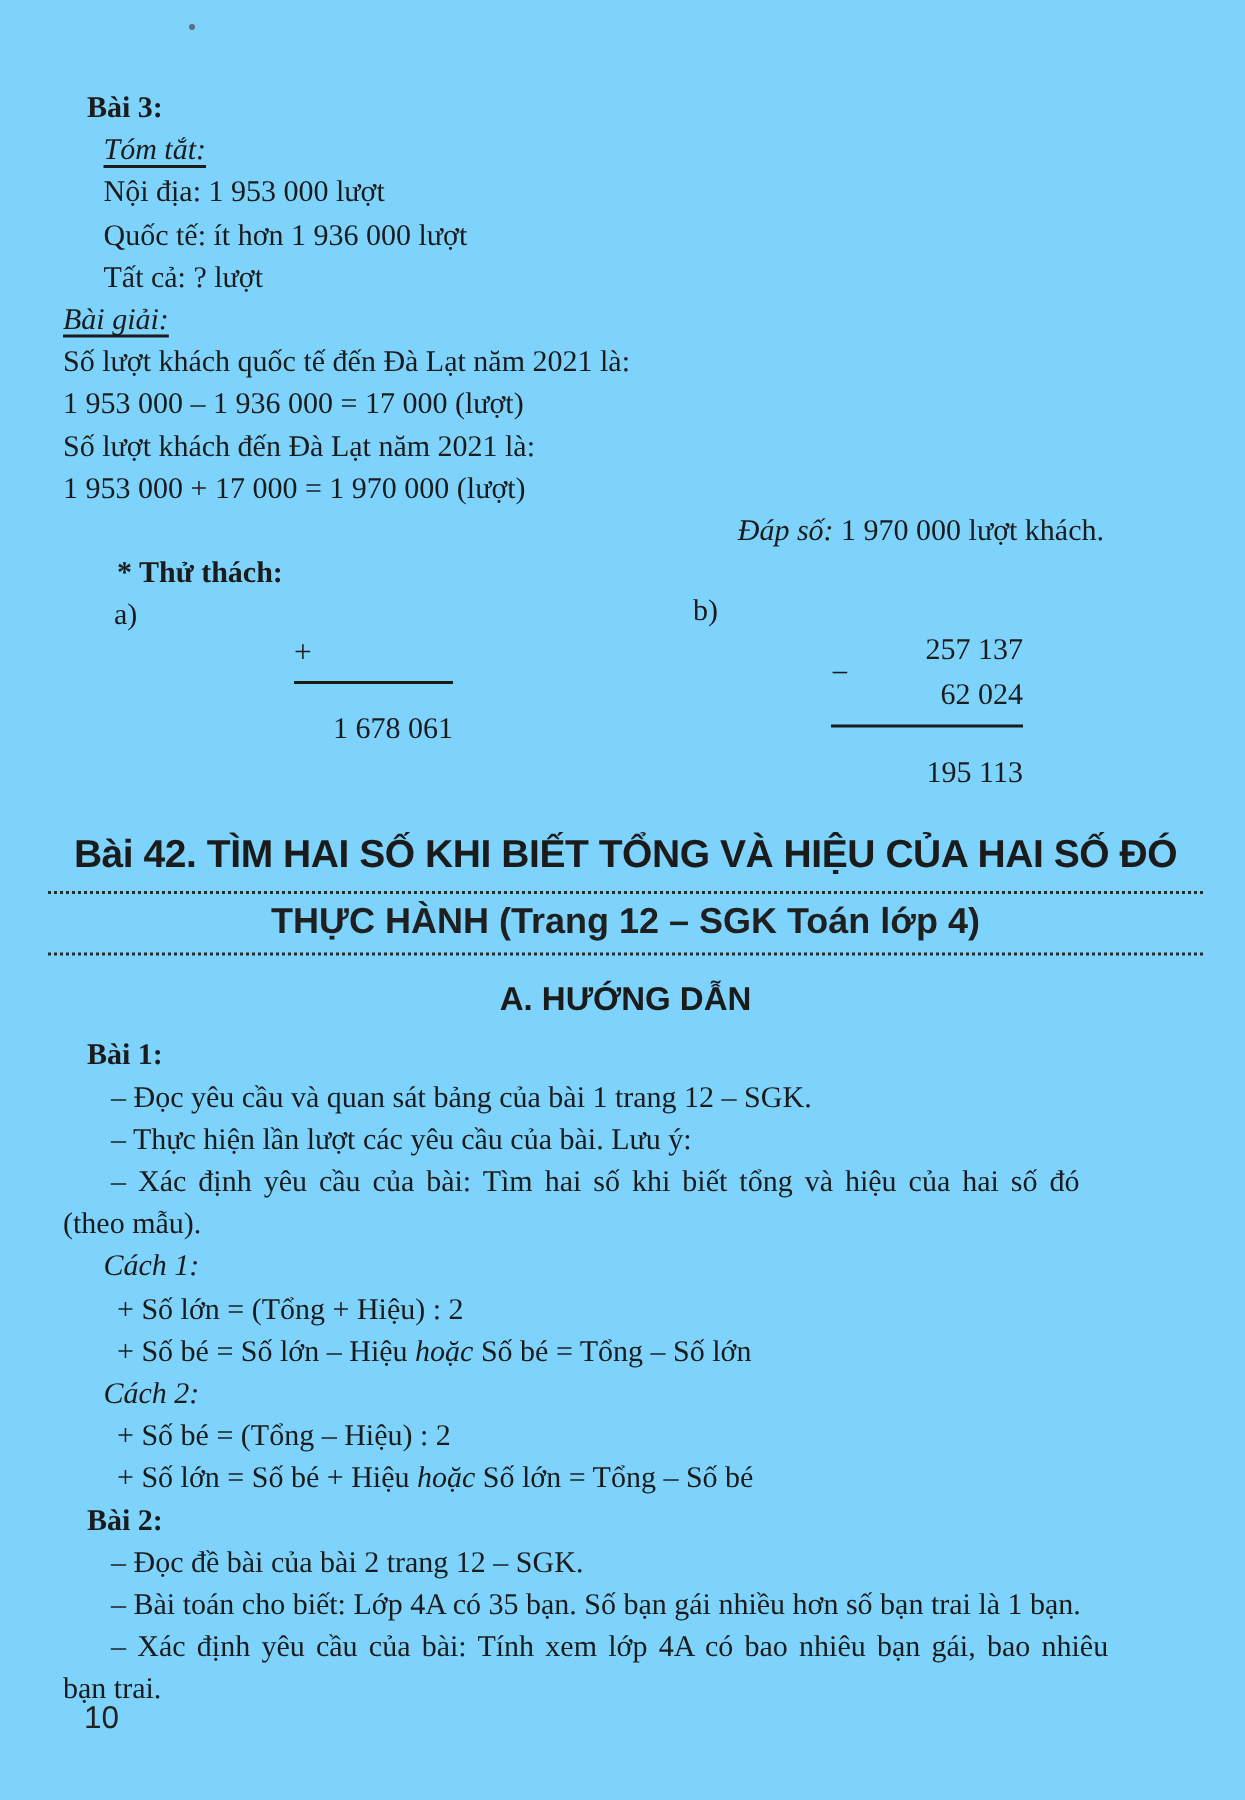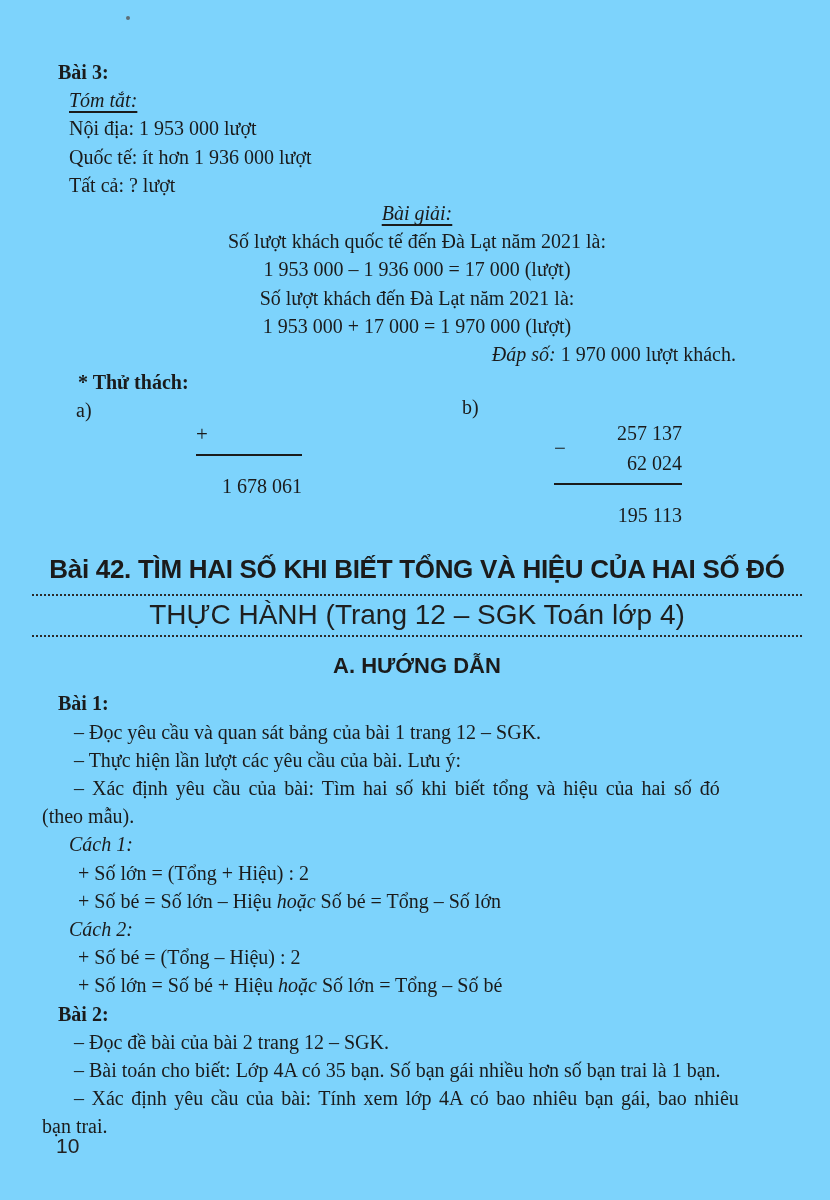--- a/index.html
+++ b/index.html
@@ -20,21 +20,21 @@
 
   .h-bai { font-weight:bold; margin-left:16px; }
   .indent1 { margin-left:27px; }
   .label-underline {
     font-style:italic;
     text-decoration:underline;
     text-decoration-skip-ink:none;
     text-underline-offset:4px;
     display:inline-block;
   }
-  .center { text-align:center; }
+  .center { text-align:left; }
   .dap-so-line { text-align:right; padding-right:56px; }
   .dap-so-line .bi { font-weight:normal; font-style:italic; }
 
   .thu-thach { font-weight:bold; margin-left:36px; }
 
   .challenge-row { position:relative; height:122px; margin-bottom:36px; }
   .ch-label-a { position:absolute; left:34px; top:0; }
   .ch-label-b { position:absolute; left:420px; top:-3px; }
   .math-block { position:absolute; }
   .a-block { left:154px; top:24px; width:106px; }
@@ -48,22 +48,22 @@
 
   .title42 {
     font-family:"Liberation Sans","DejaVu Sans",sans-serif;
     font-size:26px; font-weight:bold;
     text-align:center; letter-spacing:-0.3px;
     margin:0 0 10px 0; line-height:30px;
   }
   .dotted { border-top:2px dotted #2a2a2a; margin:0 -10px; height:0; }
   .subtitle {
     font-family:"Liberation Sans","DejaVu Sans",sans-serif;
-    font-size:28px; text-align:center;
-    padding:6px 0 7px 0; line-height:26px; color:#1f1f1f;
+    font-size:24px; text-align:center;
+    padding:6px 0 7px 0; line-height:26px; color:#1f1f1f;font-weight:bold;
   }
   .section-a {
     font-family:"Liberation Sans","DejaVu Sans",sans-serif;
     font-size:22px; font-weight:bold; text-align:center;
     margin:16px 0 10px 0; line-height:26px;
   }
 
   .para { margin:0; text-indent:32px; }
   .ws1 { word-spacing:3px; }
   .ws2 { word-spacing:2.5px; }

